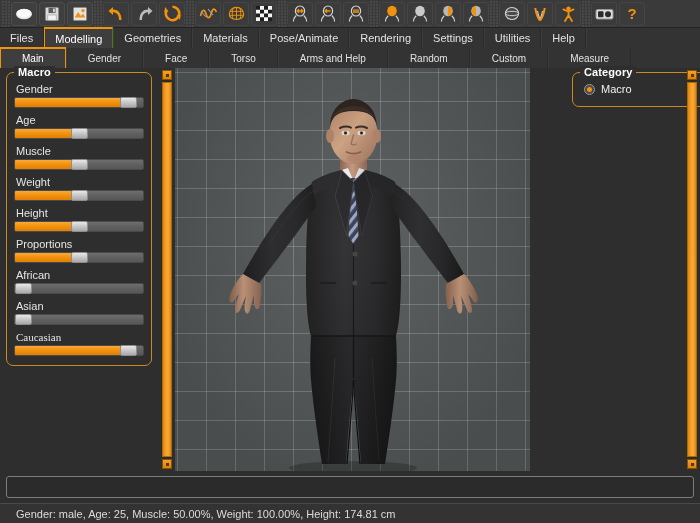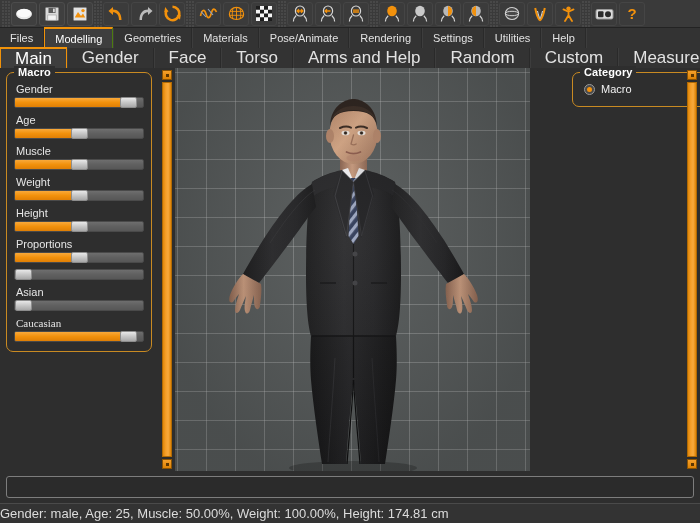--- a/index.html
+++ b/index.html
@@ -86,23 +86,23 @@
 
   
   .subbar {
     position: absolute; left: 0; top: 48px;
     width: 700px; height: 20px;
     background: #333333;
     display: flex; align-items: stretch;
     box-sizing: border-box;
   }
   .sub-item {
-    padding: 0 14px;
+    padding: 0 21px;
     display: flex; align-items: center;
-    font-size: 17px;
+    font-size: 10px;
     color: #e2e2e2;
     border-right: 1px solid #2a2a2a;
     border-left: 1px solid #3d3d3d;
     cursor: pointer;
     white-space: nowrap;
   }
   .sub-item:first-child { border-left: none; }
   .sub-item.active {
     background: #3e3e3e;
     border-top: 2px solid #f0920a;
@@ -281,23 +281,23 @@
   }
   .statusbar {
     position: absolute; left: 0; top: 503px;
     width: 700px; height: 20px;
     background: #333333;
     border-top: 1px solid #4a4a4a;
     box-sizing: border-box;
     display: flex; align-items: center;
   }
   .status-text {
-    font-size: 13px;
+    font-size: 11px;
     color: #dcdcdc;
-    padding-left: 0;
+    padding-left: 16px;
     white-space: nowrap;
   }
 </style>
 </head>
 <body>
 
 <div class="toolbar">
 
   <div class="tb-sep"></div>
   <div class="tb-group">
@@ -546,20 +546,21 @@
 
       <div class="slider-row">
         <div class="slider-label">Proportions</div>
         <div class="slider">
           <div class="fill" style="width:50%"></div>
           <div class="handle" style="left:calc(50% - 8px)"></div>
         </div>
       </div>
 
       <div class="slider-row">
+        <div class="slider-label">African</div>
         <div class="slider">
           <div class="fill" style="width:0%"></div>
           <div class="handle" style="left: calc(0% + 0px);"></div>
         </div>
       </div>
 
       <div class="slider-row">
         <div class="slider-label">Asian</div>
         <div class="slider">
           <div class="fill" style="width:0%"></div>

